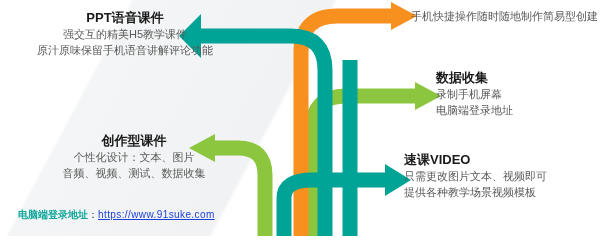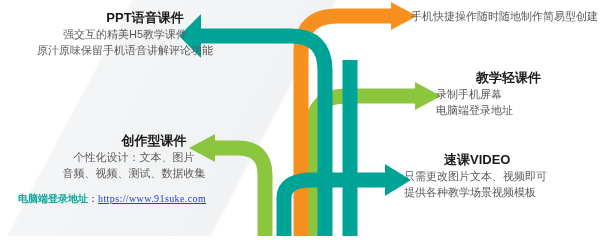--- a/index.html
+++ b/index.html
@@ -23,41 +23,40 @@
   }
   #arrows{position:absolute;left:0;top:0;width:600px;height:236px;}
 
   .label-block{position:absolute;}
   .lb-title{
     font-weight:bold;
     font-size:13px;
     color:#1a1a1a;
     line-height:16px;
     white-space:nowrap;
-    margin-left:40px;
   }
   .lb-line{
     font-size:11px;
     color:#595959;
     line-height:16px;
     white-space:nowrap;
   }
   .right .lb-title,.right .lb-line{text-align:left;}
   .left{text-align:center;}
 
   
   #blk-ppt{left:0px;top:10px;width:250px;}
   #blk-create{left:9px;top:133px;width:250px;}
   #blk-teach{left:411px;top:8px;width:190px;}
   #blk-micro{left:436px;top:70px;width:165px;}
   #blk-video{left:404px;top:152px;width:196px;}
 
   #url-row{
-    position:absolute;left:18px;top:192px;
-    font-family:Liberation Serif, serif;
+    position:absolute;left:18px;top:208px;
+    font-family:Liberation Sans, sans-serif;
     font-size:10px;line-height:13px;white-space:nowrap;
   }
   #url-label{color:#0FA79B;font-weight:bold;}
   #url-sep{color:#333333;}
   #url-link{color:#1a3fd6;text-decoration:underline;letter-spacing:0.4px;}
 </style>
 </head>
 <body>
 
 <div id="stage">
@@ -104,21 +103,21 @@
     <div class="lb-title">创作型课件</div>
     <div class="lb-line">个性化设计：文本、图片</div>
     <div class="lb-line">音频、视频、测试、数据收集</div>
   </div>
 
   <div class="label-block right" id="blk-teach">
     <div class="lb-line">手机快捷操作随时随地制作简易型创建</div>
   </div>
 
   <div class="label-block right" id="blk-micro">
-    <div class="lb-title">教学轻课件</div>
+    <div class="lb-title">数据收集</div>
     <div class="lb-line">录制手机屏幕</div>
     <div class="lb-line">电脑端登录地址</div>
   </div>
 
   <div class="label-block right" id="blk-video">
     <div class="lb-title">速课VIDEO</div>
     <div class="lb-line">只需更改图片文本、视频即可</div>
     <div class="lb-line">提供各种教学场景视频模板</div>
   </div>
 

